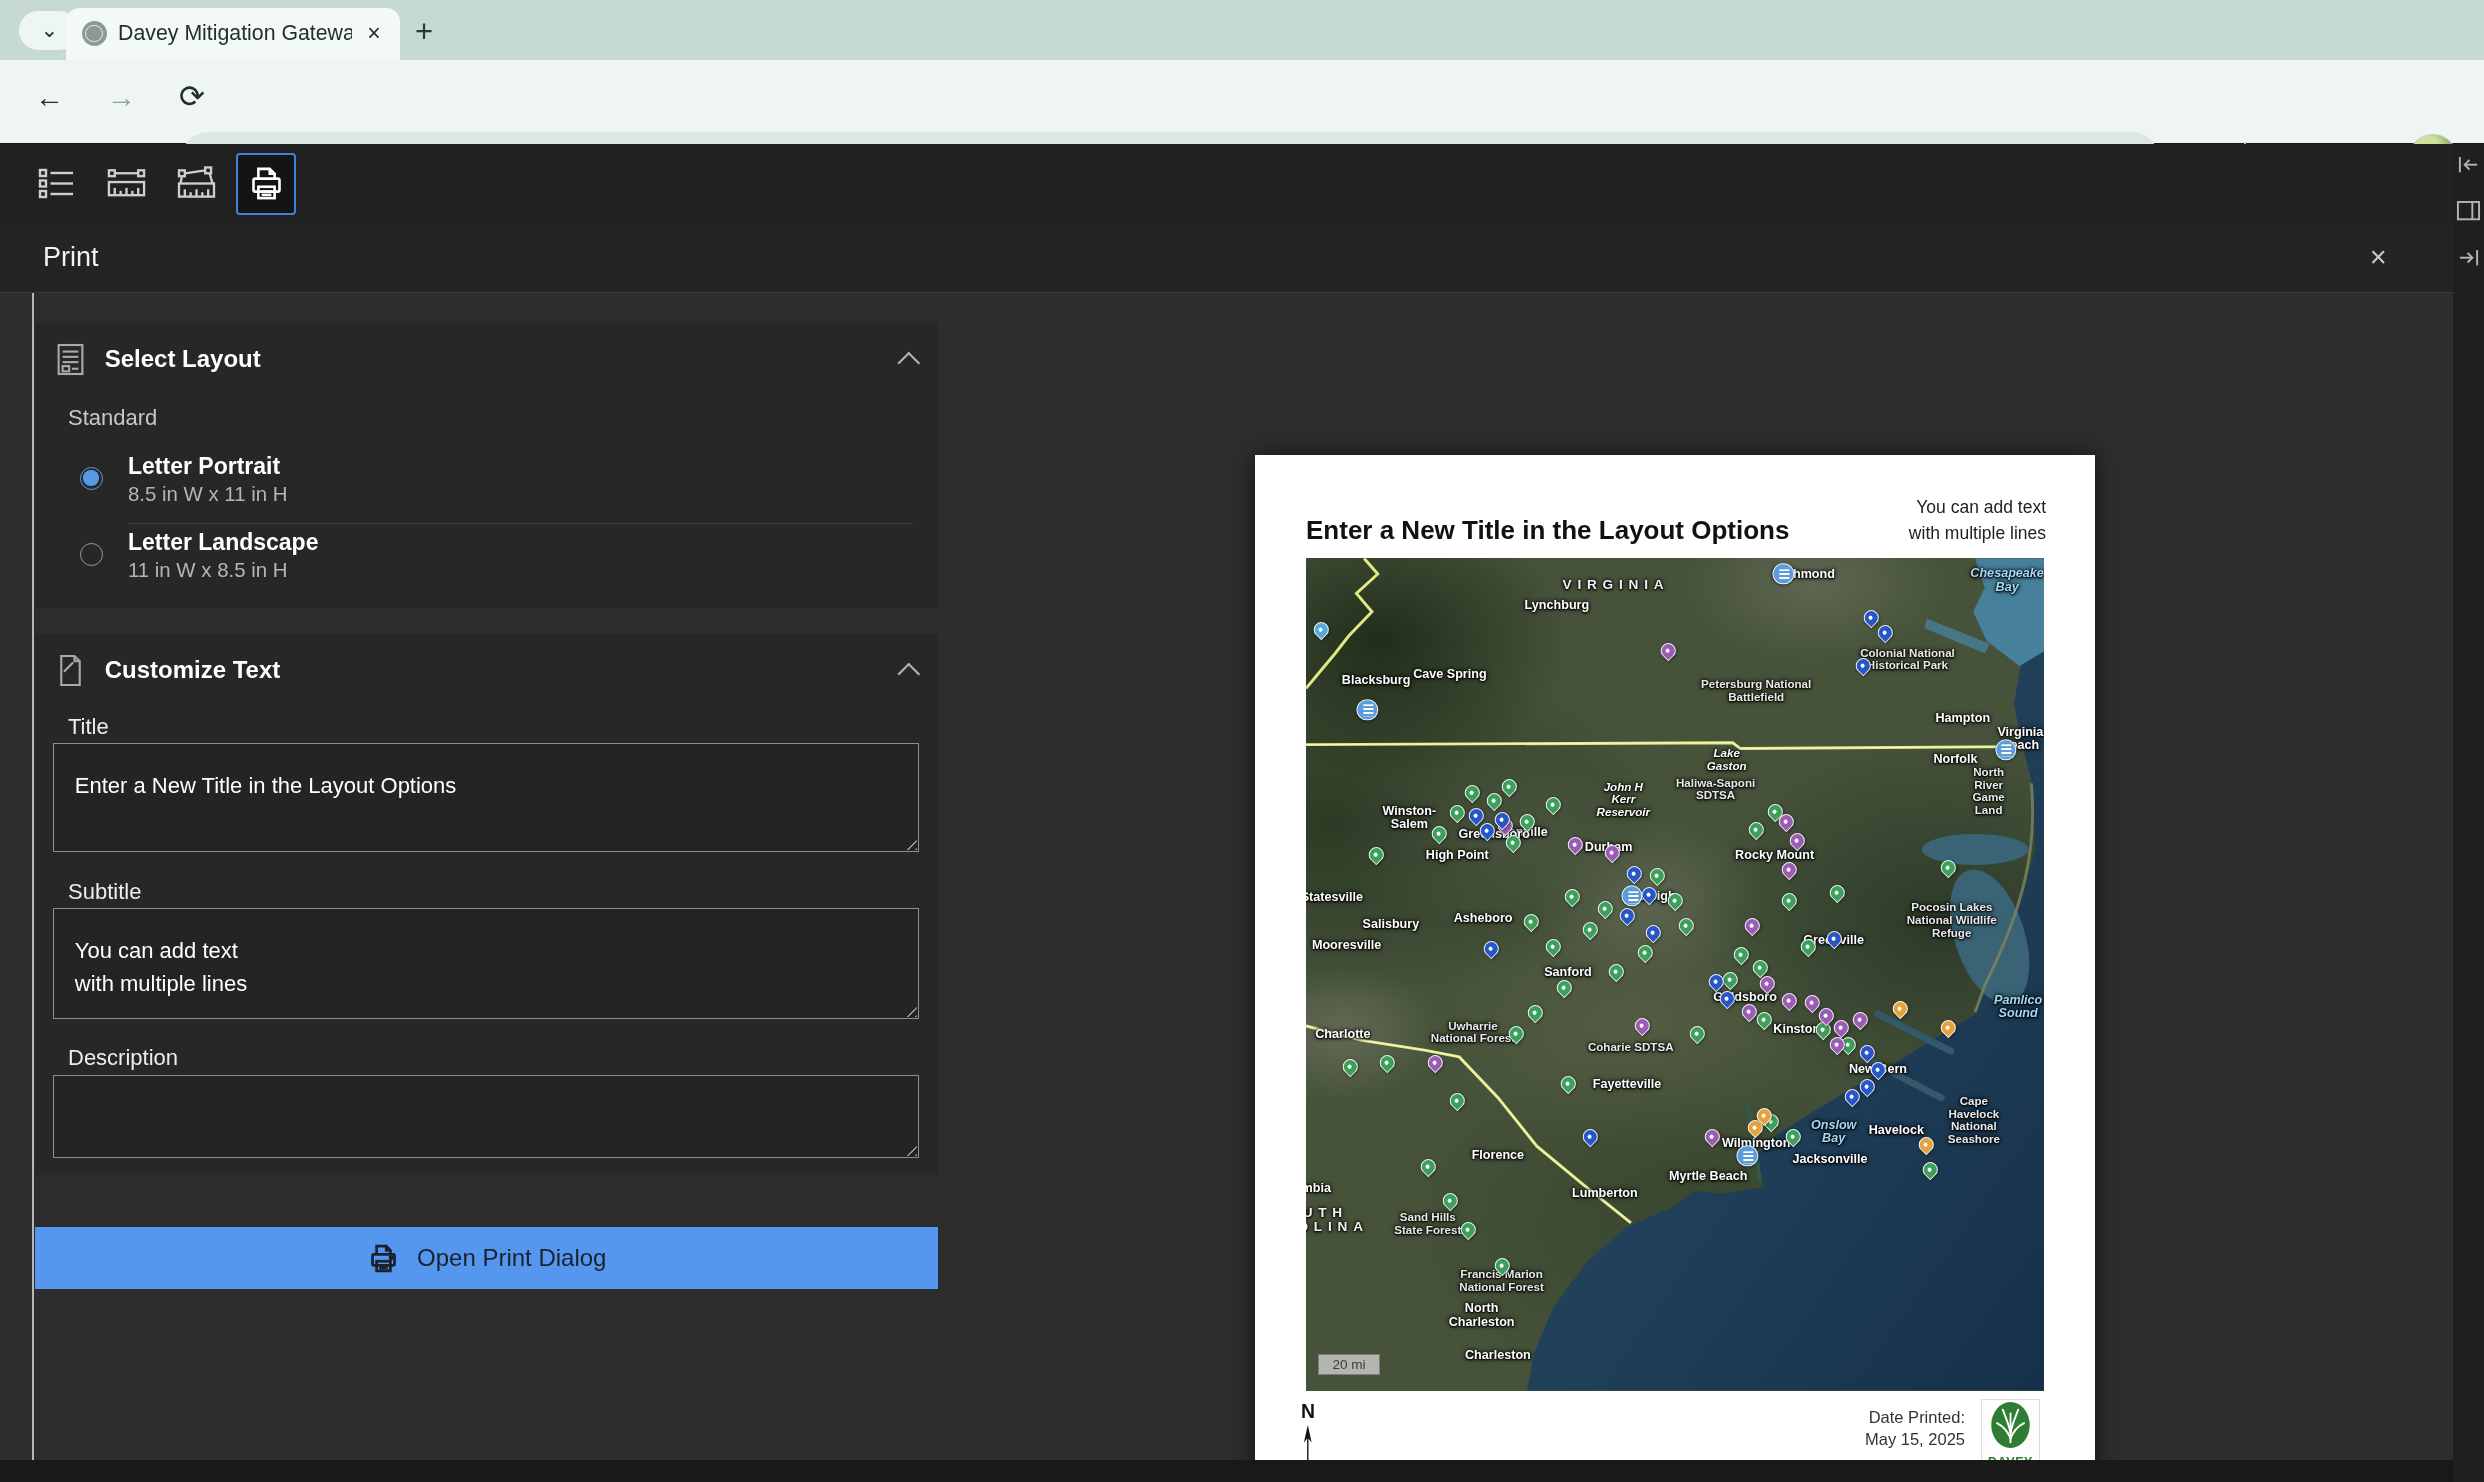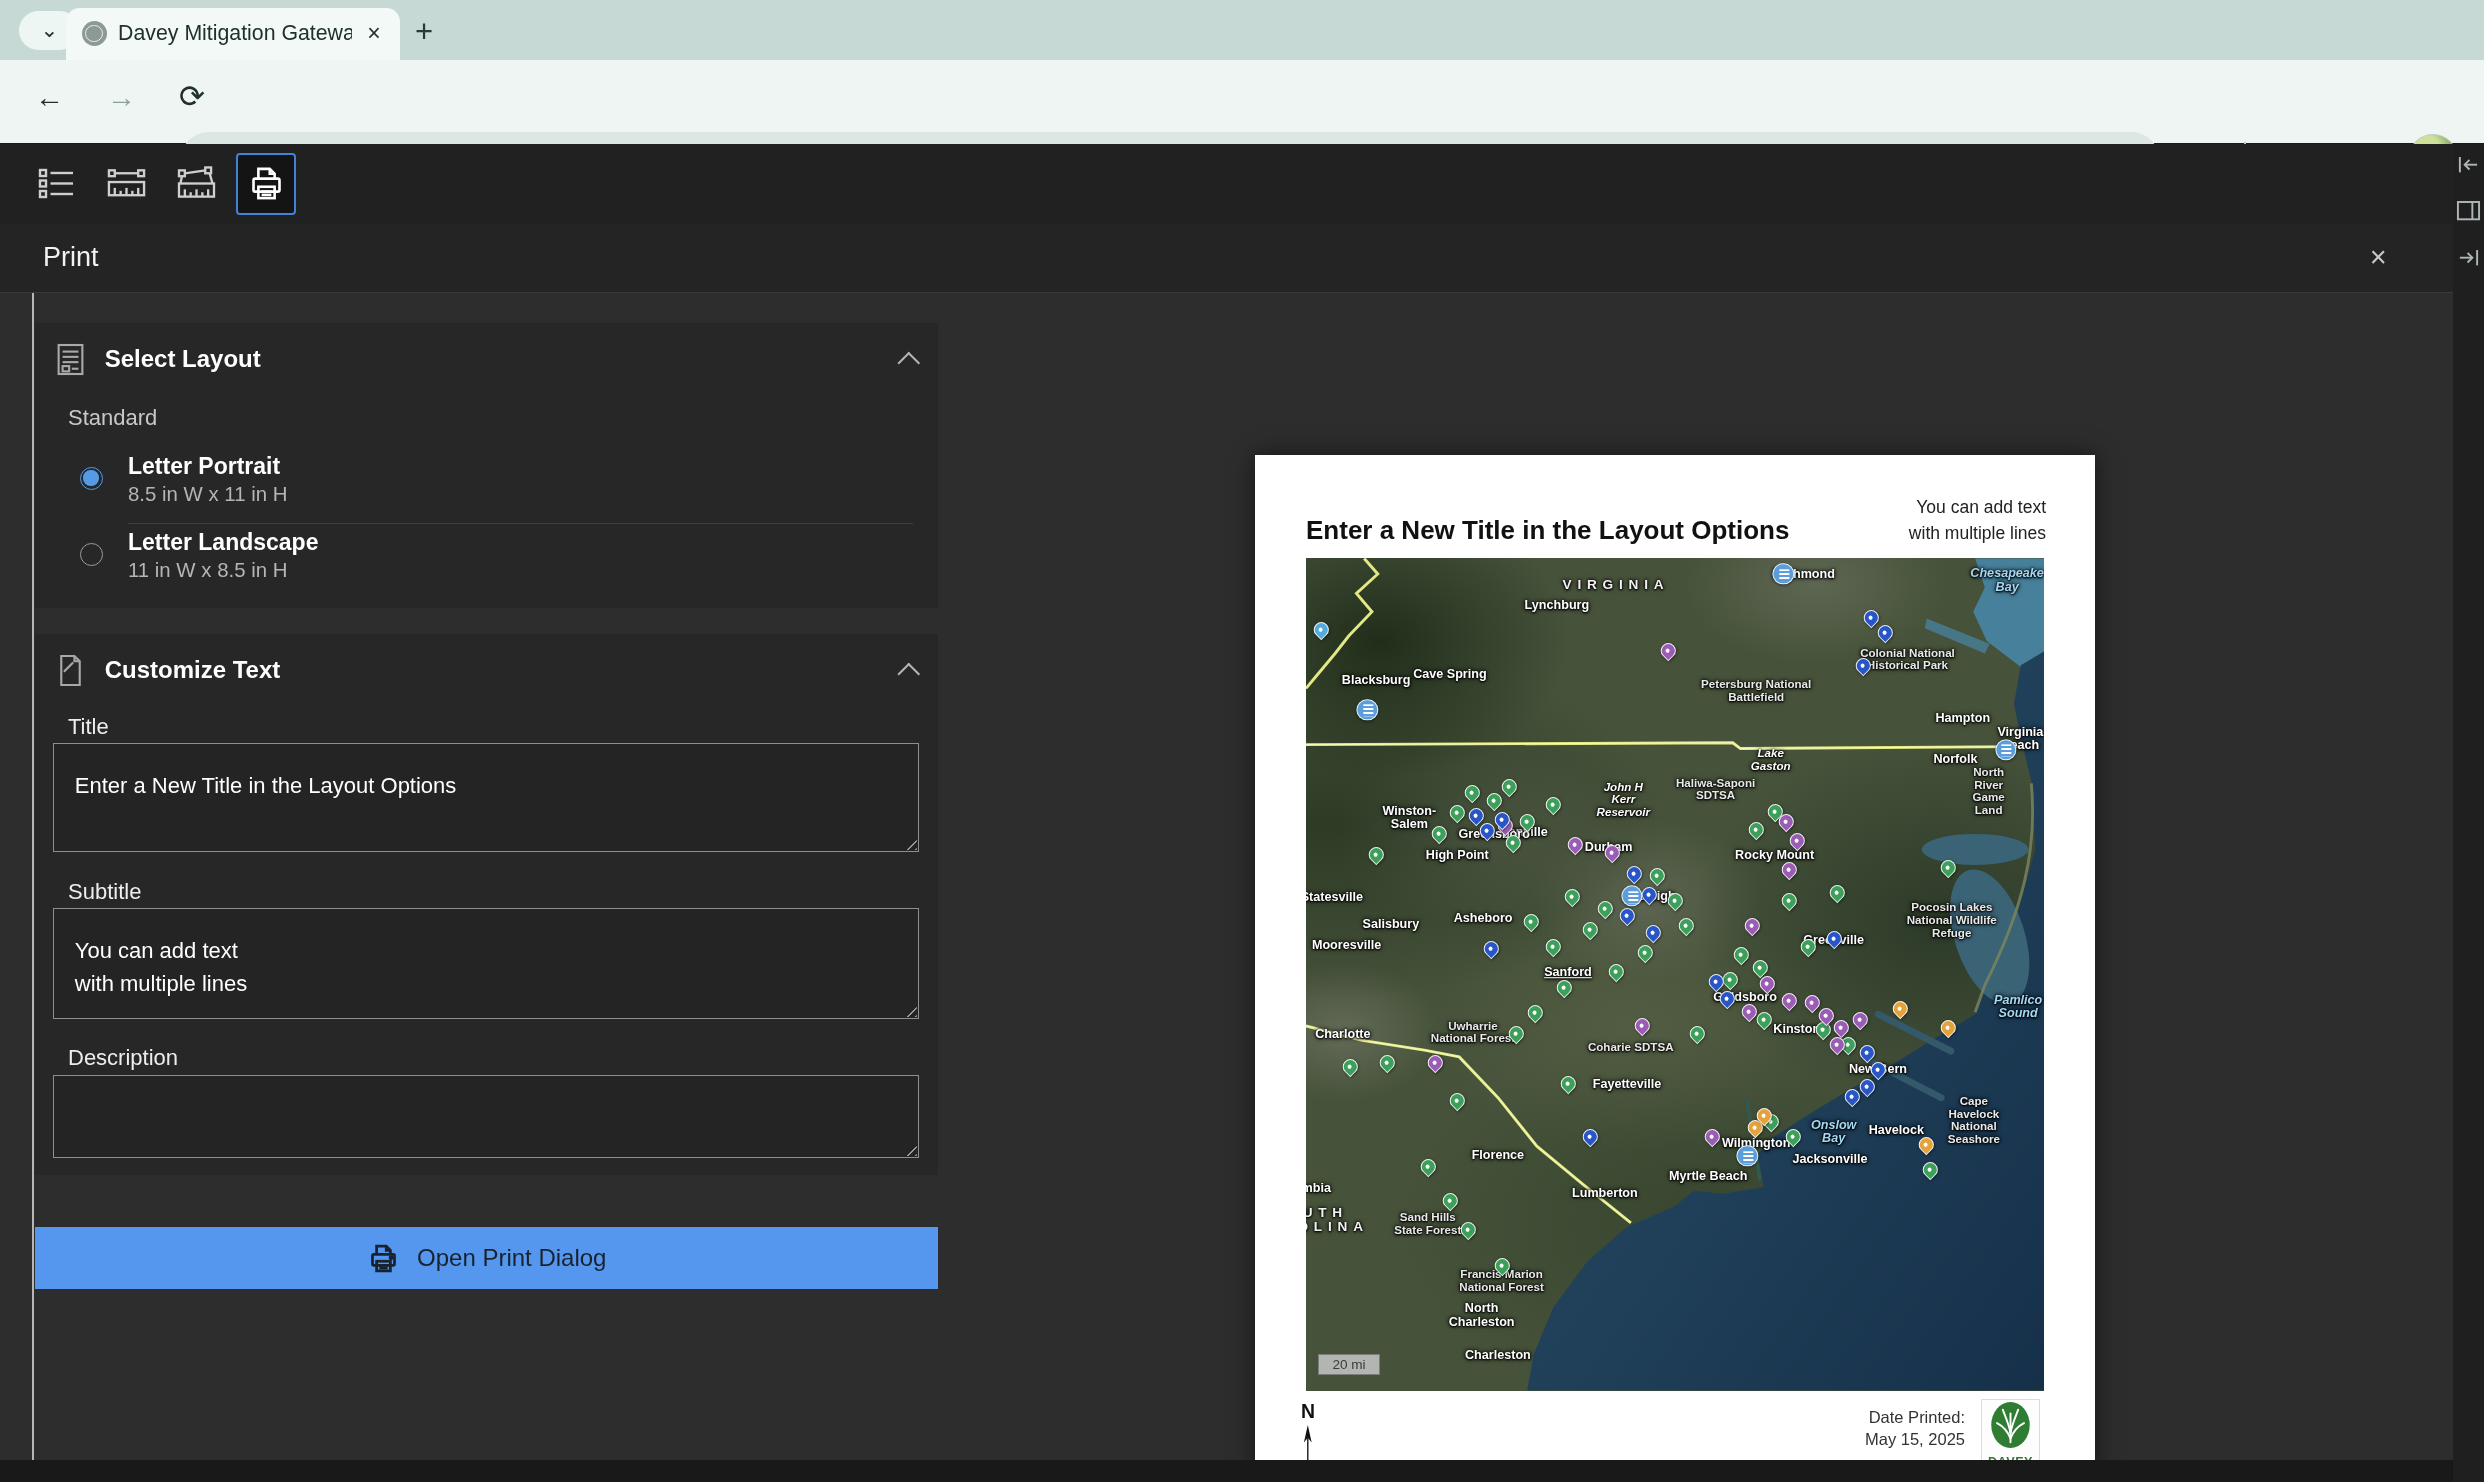--- a/index.html
+++ b/index.html
@@ -346,39 +346,39 @@
               <div class="mlabel area" style="left: 61%; top: 16%;">Petersburg National
 Battlefield</div>
               <div class="mlabel city" style="left: 89%; top: 19.3%;">Hampton</div>
               <div class="mlabel city" style="left: 88%; top: 24.2%;">Norfolk</div>
               <div class="mlabel city" style="left: 96.8%; top: 21.8%;">Virginia
 Beach</div>
               <div class="mlabel city" style="left: 29.5%; top: 33%;">Danville</div>
               <div class="mlabel ww" style="left: 43%; top: 29%;">John H
 Kerr
 Reservoir</div>
-              <div class="mlabel ww" style="left: 57%; top: 24.3%; margin-left: 44px;">Lake
+              <div class="mlabel ww" style="left: 57%; top: 24.3%;">Lake
 Gaston</div>
               <div class="mlabel area" style="left: 55.5%; top: 27.8%;">Haliwa-Saponi
 SDTSA</div>
               <div class="mlabel area" style="left: 92.5%; top: 28%;">North River
 Game Land</div>
               <div class="mlabel city" style="left: 14%; top: 31.3%;">Winston-
 Salem</div>
               <div class="mlabel city" style="left: 25.5%; top: 33.2%;">Greensboro</div>
               <div class="mlabel city" style="left: 20.5%; top: 35.8%;">High Point</div>
               <div class="mlabel city" style="left: 41%; top: 34.8%;">Durham</div>
               <div class="mlabel city" style="left: 63.5%; top: 35.8%;">Rocky Mount</div>
               <div class="mlabel city" style="left: 47%; top: 40.7%;">Raleigh</div>
               <div class="mlabel city" style="left: 3.5%; top: 40.8%;">Statesville</div>
               <div class="mlabel city" style="left: 11.5%; top: 44%;">Salisbury</div>
               <div class="mlabel city" style="left: 24%; top: 43.3%;">Asheboro</div>
               <div class="mlabel city" style="left: 5.5%; top: 46.6%;">Mooresville</div>
               <div class="mlabel city" style="left: 71.5%; top: 46%;">Greenville</div>
-              <div class="mlabel city" style="left: 35.5%; top: 49.8%; text-decoration: underline;">Sanford</div>
+              <div class="mlabel city" style="left: 35.5%; top: 49.8%;">Sanford</div>
               <div class="mlabel city" style="left: 59.5%; top: 52.8%;">Goldsboro</div>
               <div class="mlabel area" style="left: 87.5%; top: 43.5%;">Pocosin Lakes
 National Wildlife
 Refuge</div>
               <div class="mlabel wb" style="left: 96.5%; top: 54%;">Pamlico
 Sound</div>
               <div class="mlabel city" style="left: 5%; top: 57.3%;">Charlotte</div>
               <div class="mlabel area" style="left: 21%; top: 57%; margin-left: 12px;">Uwharrie
 National Forest</div>
               <div class="mlabel area" style="left: 44%; top: 58.7%;">Coharie SDTSA</div>

